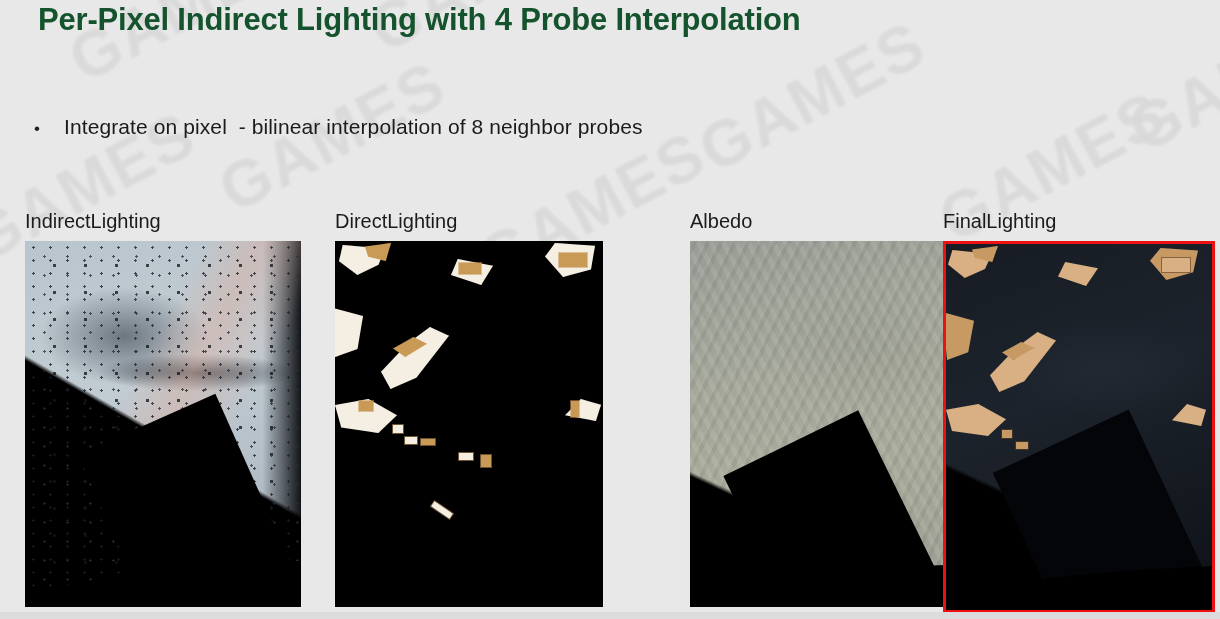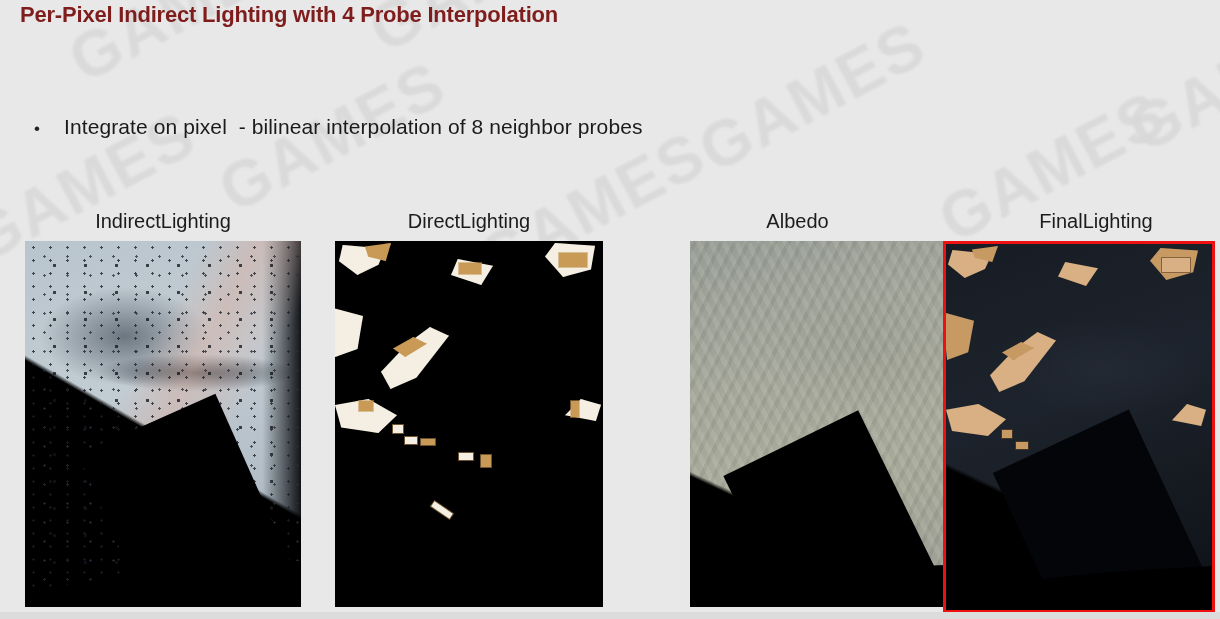--- a/index.html
+++ b/index.html
@@ -34,25 +34,25 @@
     color:#d8d8d8;
     opacity:.85;
     transform:rotate(-28deg);
     white-space:nowrap;
     filter:blur(1.1px);
   }
 
   
   #title {
     position:absolute;
-    left:20px; top:2px;
+    left:38px; top:2px;
     width:1100px;
-    font-size:22px;
+    font-size:31px;
     font-weight:bold;
-    color:#7f1d1d;
+    color:#14532d;
     letter-spacing:-.2px;
     z-index:3;
     white-space:nowrap;
   }
 
   
   #bullet-row {
     position:absolute;
     left:34px; top:115px;
     display:flex;
@@ -72,21 +72,21 @@
     letter-spacing:.1px;
   }
 
   
   #panel-row { position:absolute; inset:0; z-index:2; }
 
   .panel-group { position:absolute; top:205px; }
   .panel-caption {
     font-size:20px;
     color:#1b1b1b;
-    text-align:center;
+    text-align:left;
     height:36px;
     line-height:32px;
     white-space:nowrap;
   }
   .panel-img {
     position:relative;
     overflow:hidden;
     background:#000;
   }
   .panel-img.highlight { border:3px solid #ee1111; }

